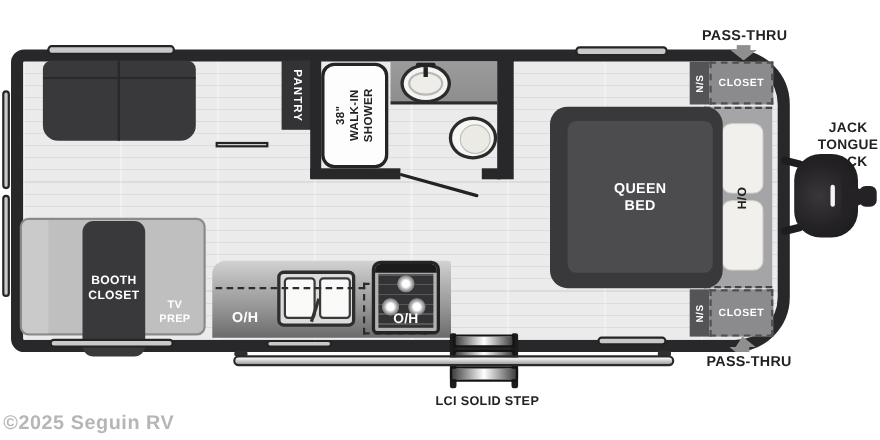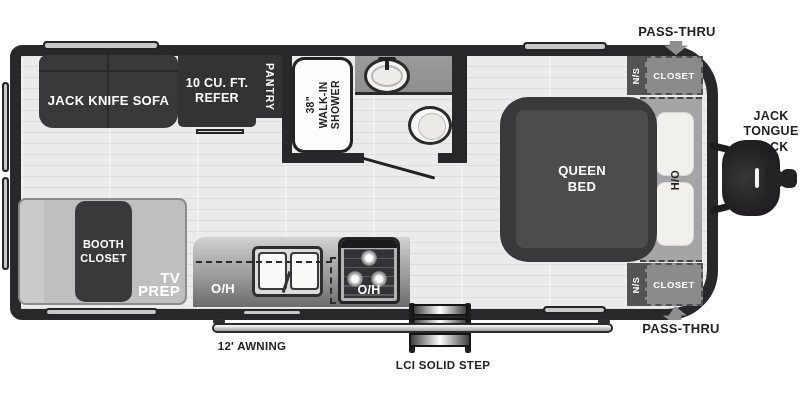--- a/index.html
+++ b/index.html
@@ -40,29 +40,22 @@
   <div class="a window" style="left:523px;top:42px;width:84px;height:9px;"></div>
   <div class="a window" style="left:45px;top:308px;width:113px;height:8px;"></div>
   <div class="a window" style="left:242px;top:309px;width:60px;height:7px;"></div>
   <div class="a window" style="left:543px;top:306px;width:63px;height:8px;"></div>
   <div class="a window" style="left:2px;top:82px;width:7px;height:90px;"></div>
   <div class="a window" style="left:2px;top:177px;width:7px;height:93px;"></div>
 
   <div class="a darkfurn" style="left:39px;top:55px;width:139px;height:73px;border-radius:8px 8px 14px 14px;">
     <div class="a" style="left:0;top:0;width:100%;height:17px;border-bottom:2px solid #29282a;border-radius:8px 8px 0 0;"></div>
     <div class="a" style="left:68px;top:0;width:2px;height:100%;background:#29282a;"></div>
-    <div class="a ctr b w" style="left:0;top:17px;right:0;bottom:0;font-size:13px;">JACK KNIFE SOFA</div>
   </div>
 
-  <div class="a darkfurn ctr" style="left:178px;top:55px;width:78px;height:72px;background:#333235;border-radius:0 0 5px 5px;">
-    <div class="b w" style="font-size:12.5px;line-height:15px;">
-      <div>10 CU. FT.</div>
-      <div>REFER</div>
-    </div>
-  </div>
   <div class="a" style="left:196px;top:129px;width:48px;height:5px;background:#e0e0e0;border:2px solid #242424;z-index:3;"></div>
 
   <div class="a ctr" style="left:256px;top:55px;width:28px;height:63px;background:#333235;z-index:3;">
     <div class="b w" style="font-size:10.5px;letter-spacing:1px;writing-mode:vertical-rl;">PANTRY</div>
   </div>
 
   <div class="a wallpiece" style="left:282px;top:55px;width:10px;height:107px;"></div>
   <div class="a wallpiece" style="left:282px;top:153px;width:82px;height:10px;"></div>
   <div class="a wallpiece" style="left:452px;top:55px;width:15px;height:108px;"></div>
   <div class="a wallpiece" style="left:438px;top:153px;width:17px;height:10px;"></div>
@@ -107,41 +100,41 @@
     <div class="burner" style="left:20px;top:10px;"></div>
     <div class="burner" style="left:6px;top:31px;"></div>
     <div class="burner" style="left:30px;top:31px;"></div>
     <div class="a ctr b w" style="left:0;right:0;bottom:3px;height:16px;font-size:12.5px;">O/H</div>
   </div>
 
 
   <div class="a" style="left:18px;top:198px;width:169px;height:107px;background:#c0bfbf;border:2px solid #8a898b;border-radius:8px;z-index:3;">
     <div class="a" style="left:0;top:0;width:24px;height:100%;background:#cbcaca;border-radius:6px 0 0 6px;"></div>
   </div>
-  <div class="a darkfurn ctr" style="left:75px;top:201px;width:57px;height:101px;border-radius:10px;z-index:4;">
+  <div class="a darkfurn ctr" style="left:75px;top:201px;width:57px;height:123px;border-radius:10px;z-index:4;">
     <div class="b w" style="font-size:11px;line-height:13.5px;">
       <div>BOOTH</div>
       <div>CLOSET</div>
     </div>
   </div>
-  <div class="a ctr b w" style="left:130px;top:268px;width:58px;height:32px;font-size:15px;line-height:13px;z-index:4;text-align:right;">
+  <div class="a ctr b w" style="left:130px;top:268px;width:58px;height:32px;font-size:10px;line-height:13px;z-index:4;">
     <div>
       <div>TV</div>
       <div>PREP</div>
     </div>
   </div>
 
   <div class="a" style="left:640px;top:97px;width:62px;height:165px;background:#a5a4a6;border-top:2px dashed #454449;border-bottom:2px dashed #454449;z-index:2;"></div>
   <div class="a" style="left:656px;top:112px;width:38px;height:64px;background:#f1f0ec;border:1px solid #d8d8d4;border-radius:9px;z-index:3;"></div>
   <div class="a" style="left:656px;top:182px;width:38px;height:64px;background:#f1f0ec;border:1px solid #d8d8d4;border-radius:9px;z-index:3;"></div>
   <div class="a ctr" style="left:660px;top:160px;width:30px;height:40px;z-index:4;">
     <div class="rot b" style="font-size:11px;">H/O</div>
   </div>
 
-  <div class="a darkfurn" style="left:500px;top:97px;width:157px;height:165px;border-radius:28px;z-index:3;">
+  <div class="a darkfurn" style="left:500px;top:97px;width:157px;height:165px;border-radius:16px;z-index:3;">
     <div class="a ctr" style="left:16px;top:13px;width:132px;height:138px;background:#4c4b4e;border-radius:8px;">
       <div class="b w" style="font-size:13px;line-height:16px;">
         <div>QUEEN</div>
         <div>BED</div>
       </div>
     </div>
   </div>
 
   <div class="a ctr" style="left:627px;top:56px;width:18px;height:39px;background:#545356;z-index:4;">
     <div class="rot b w" style="font-size:9px;letter-spacing:.5px;">N/S</div>
@@ -177,16 +170,16 @@
   <div class="a" style="left:409px;top:303px;width:6px;height:50px;background:#1c1c1c;border-radius:2px;z-index:5;"></div>
   <div class="a" style="left:465px;top:303px;width:6px;height:50px;background:#1c1c1c;border-radius:2px;z-index:5;"></div>
   <div class="a tread" style="left:412px;top:304px;width:56px;height:12px;"></div>
   <div class="a tread" style="left:412px;top:318px;width:56px;height:12px;"></div>
   <div class="a tread" style="left:409px;top:333px;width:62px;height:14px;"></div>
   <div class="a ctr b" style="left:393px;top:357px;width:100px;height:15px;font-size:11.5px;z-index:2;">LCI SOLID STEP</div>
 
   <div class="a" style="left:213px;top:319px;width:12px;height:5px;background:#2f2f2f;border-radius:2px;z-index:8;"></div>
   <div class="a" style="left:598px;top:319px;width:12px;height:5px;background:#2f2f2f;border-radius:2px;z-index:8;"></div>
   <div class="a" style="left:212px;top:323px;width:401px;height:10px;background:linear-gradient(180deg,#ffffff,#9f9f9f);border:2px solid #2a2a2a;border-radius:5px;z-index:8;"></div>
-  <div class="a ctr b" style="left:206px;top:338px;width:92px;height:15px;font-size:11.5px;z-index:2;">12' AWNING</div>
 
+  <div class="a" style="left:3px;top:374px;font-size:18px;font-weight:bold;color:#b6b6b6;letter-spacing:.5px;z-index:20;">©2025 Seguin RV</div>
 
 </div>
 
 </body></html>

